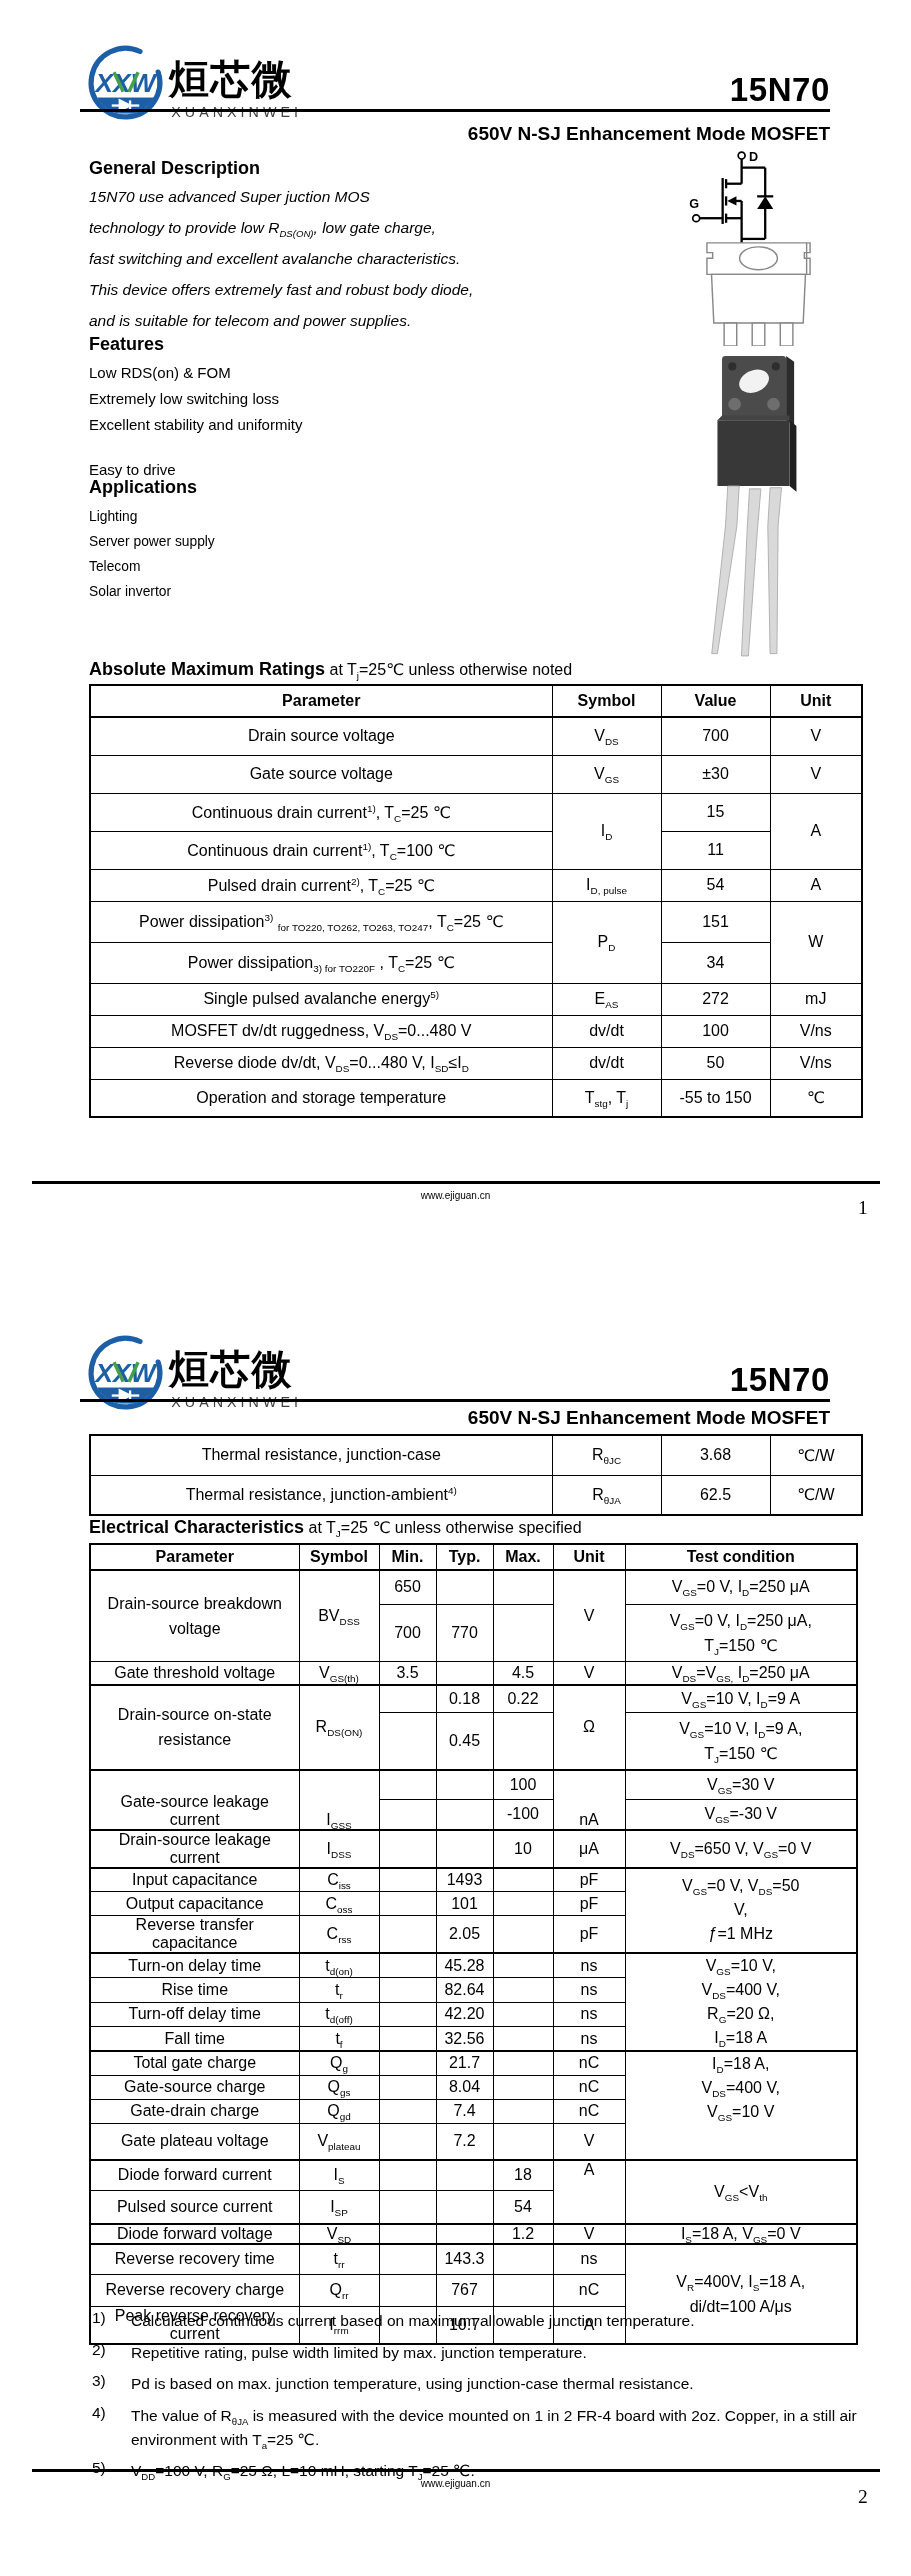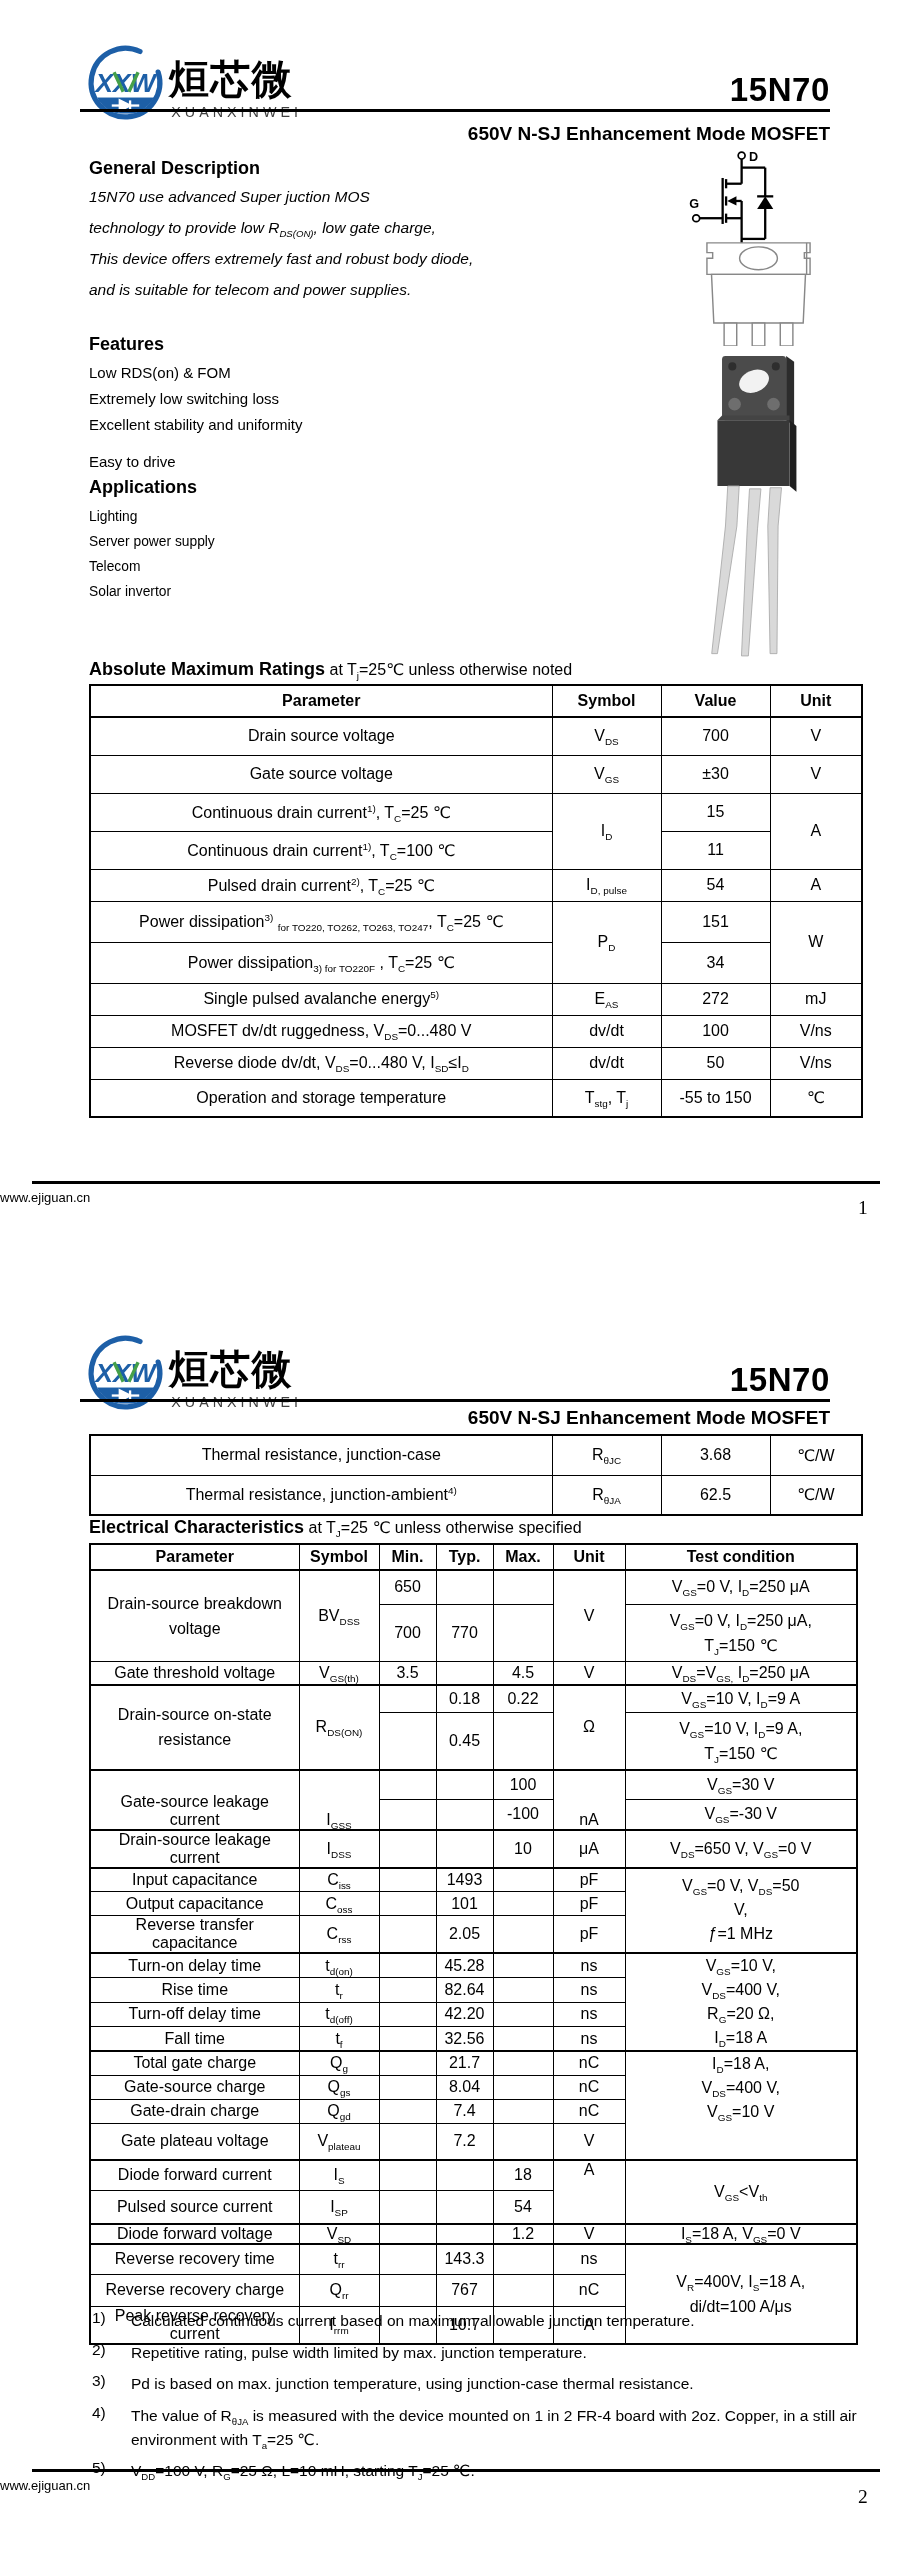--- a/index.html
+++ b/index.html
@@ -27,21 +27,21 @@
               overflow:hidden;}
   table.dt tr.hd td{font-weight:700;border-bottom-width:2.9px;}
   td.tl{text-align:left;padding-left:6.9px;}
   td.ml{white-space:pre-line;}
   .lh42{line-height:24px;}
   .lh44{line-height:25px;}
   .vat{vertical-align:top;padding-top:5.7px;}
   .vab{vertical-align:bottom;padding-bottom:6.9px;}
   tr.sect td{border-top-width:2.9px;}
   
-  .footer-url{font-size:13px;text-align:left;width:100%;}
+  .footer-url{font-size:10px;text-align:center;width:100%;}
   .footer-url a{color:#000;text-decoration:none;}
   .page-num{font-size:19.5px;font-family:"Liberation Serif","DejaVu Serif",serif;}
   
   .note{display:flex;font-size:15.5px;margin-bottom:7.5px;}
   .note .nn{width:39px;flex:0 0 39px;}
   .note .nt{line-height:24px;}
 </style>
 </head>
 <body>
 
@@ -67,29 +67,30 @@
     <text x="150" y="138" font-size="25" fill="#3f3f3f" letter-spacing="7">XUANXINWEI</text>
   </svg>
   <div class="abs part-number" style="left:574px;top:71px;width:256px;">15N70</div>
   <div class="abs rule" style="left:80px;top:109px;width:750px;"></div>
   <div class="abs subtitle" style="left:287px;top:123px;width:543px;">650V N-SJ Enhancement Mode MOSFET</div>
 
   <div class="abs h1" style="left:89px;top:158px;">General Description</div>
   <div class="abs" style="left:89px;top:181px;width:551px;font-style:italic;">
     <div class="gen-line">15N70 use advanced Super juction MOS</div>
     <div class="gen-line">technology to provide low R<sub>DS(ON)</sub>, low gate  charge,</div>
+    <div class="gen-line">fast switching and excellent avalanche  characteristics.</div>
     <div class="gen-line">This device offers extremely fast and robust body diode,</div>
     <div class="gen-line">and is suitable for telecom and power supplies.</div>
   </div>
   <div class="abs h1" style="left:89px;top:334px;">Features</div>
   <div class="abs" style="left:89px;top:360px;width:516px;">
     <div class="feat-item">Low RDS(on) &amp; FOM</div>
     <div class="feat-item">Extremely low switching loss</div>
     <div class="feat-item">Excellent stability and uniformity</div>
-    <div class="feat-item" style="margin-top:11px;">Easy to drive</div>
+    <div class="feat-item" style="margin-top:19px;">Easy to drive</div>
   </div>
   <div class="abs h1" style="left:89px;top:477px;">Applications</div>
   <div class="abs" style="left:89px;top:504px;width:516px;">
     <div class="app-item">Lighting</div>
     <div class="app-item">Server power supply</div>
     <div class="app-item">Telecom</div>
     <div class="app-item">Solar invertor</div>
   </div>
 
   <svg class="abs" style="left:687px;top:148px;" width="115" height="118" viewBox="0 0 200 205">

